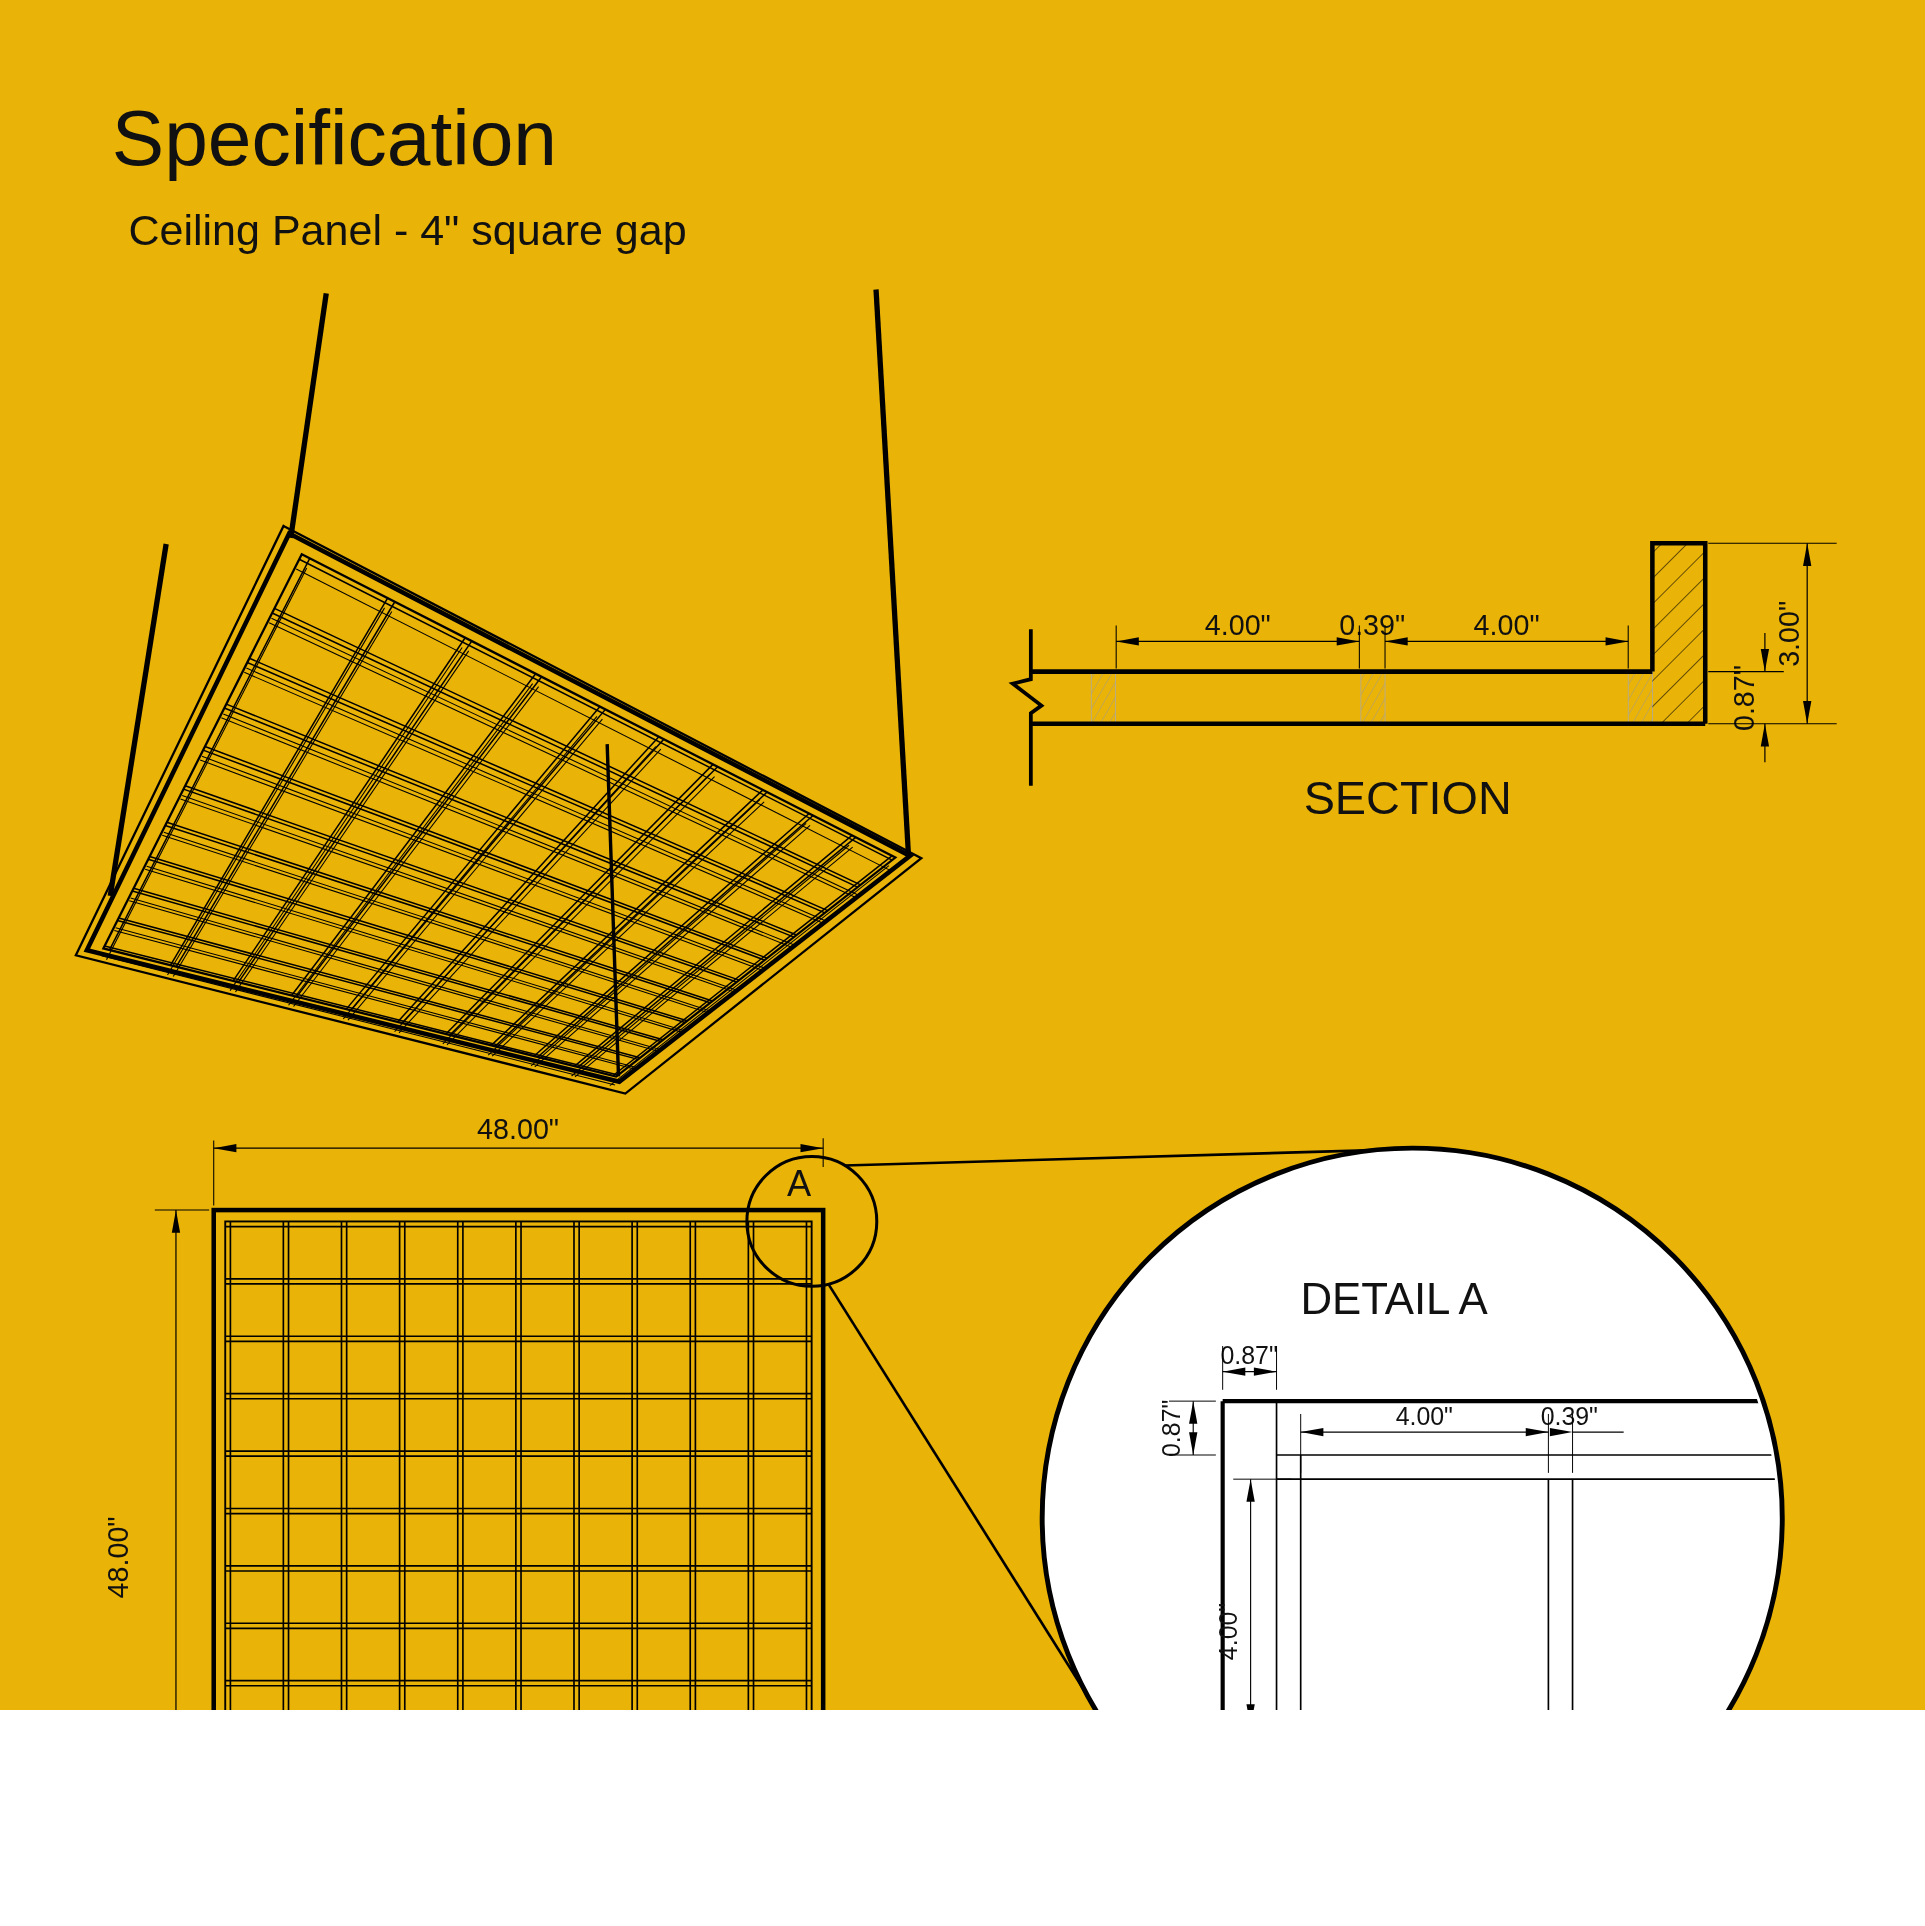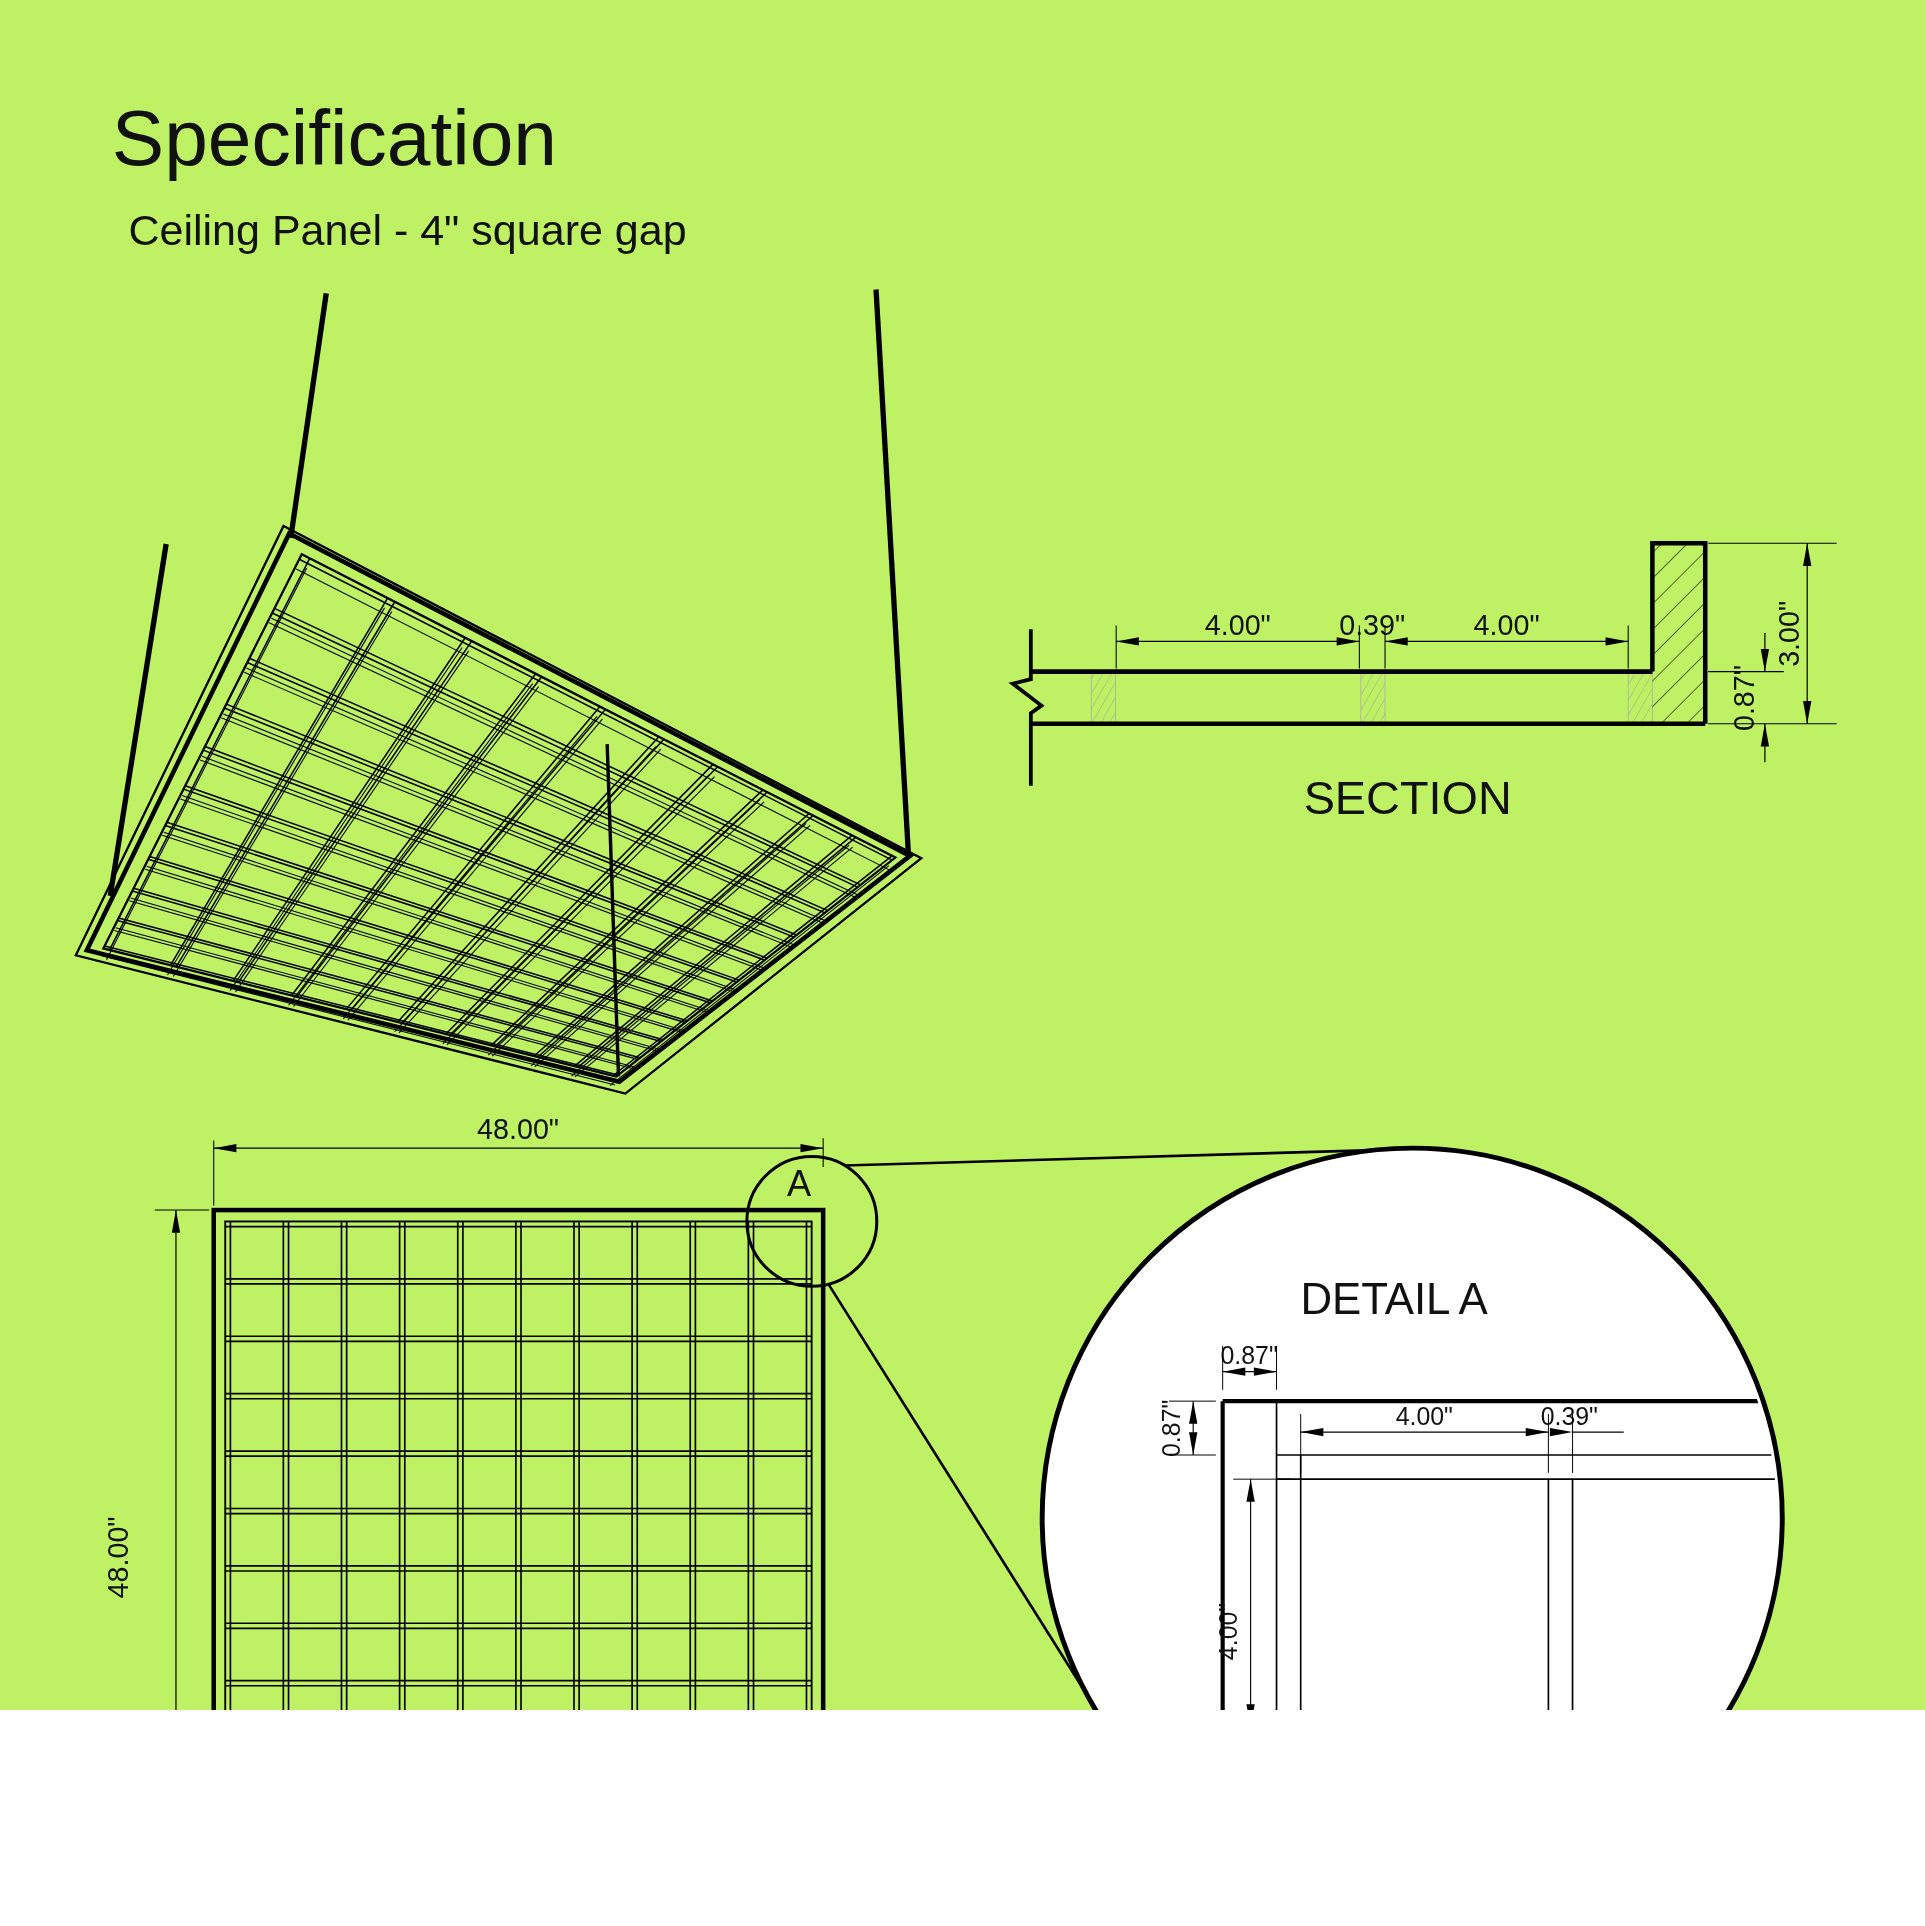--- a/index.html
+++ b/index.html
@@ -1,16 +1,16 @@
 <!DOCTYPE html>
 <html style="font-size:12px"><head>
 <meta charset="utf-8">
 <style>
   html,body{margin:0;padding:0;background:#ffffff;}
-  .wrap{width:1925px;height:1710px;position:relative;background:#bef264;overflow:hidden;}
+  .wrap{width:1925px;height:1710px;position:relative;background:#eab308;overflow:hidden;}
   svg{display:block;}
   text{font-family:"Liberation Sans","DejaVu Sans",sans-serif;fill:#111;}
   .t-title{font-size:104px;}
   .t-sub{font-size:57px;}
   .t-viewlabel{font-size:62px;}
   .t-detaillabel{font-size:58px;}
   .t-dim{font-size:38px;}
   .t-dim-sm{font-size:33px;}
   .t-marker{font-size:48px;}
   .ln{stroke:#000;fill:none;}

